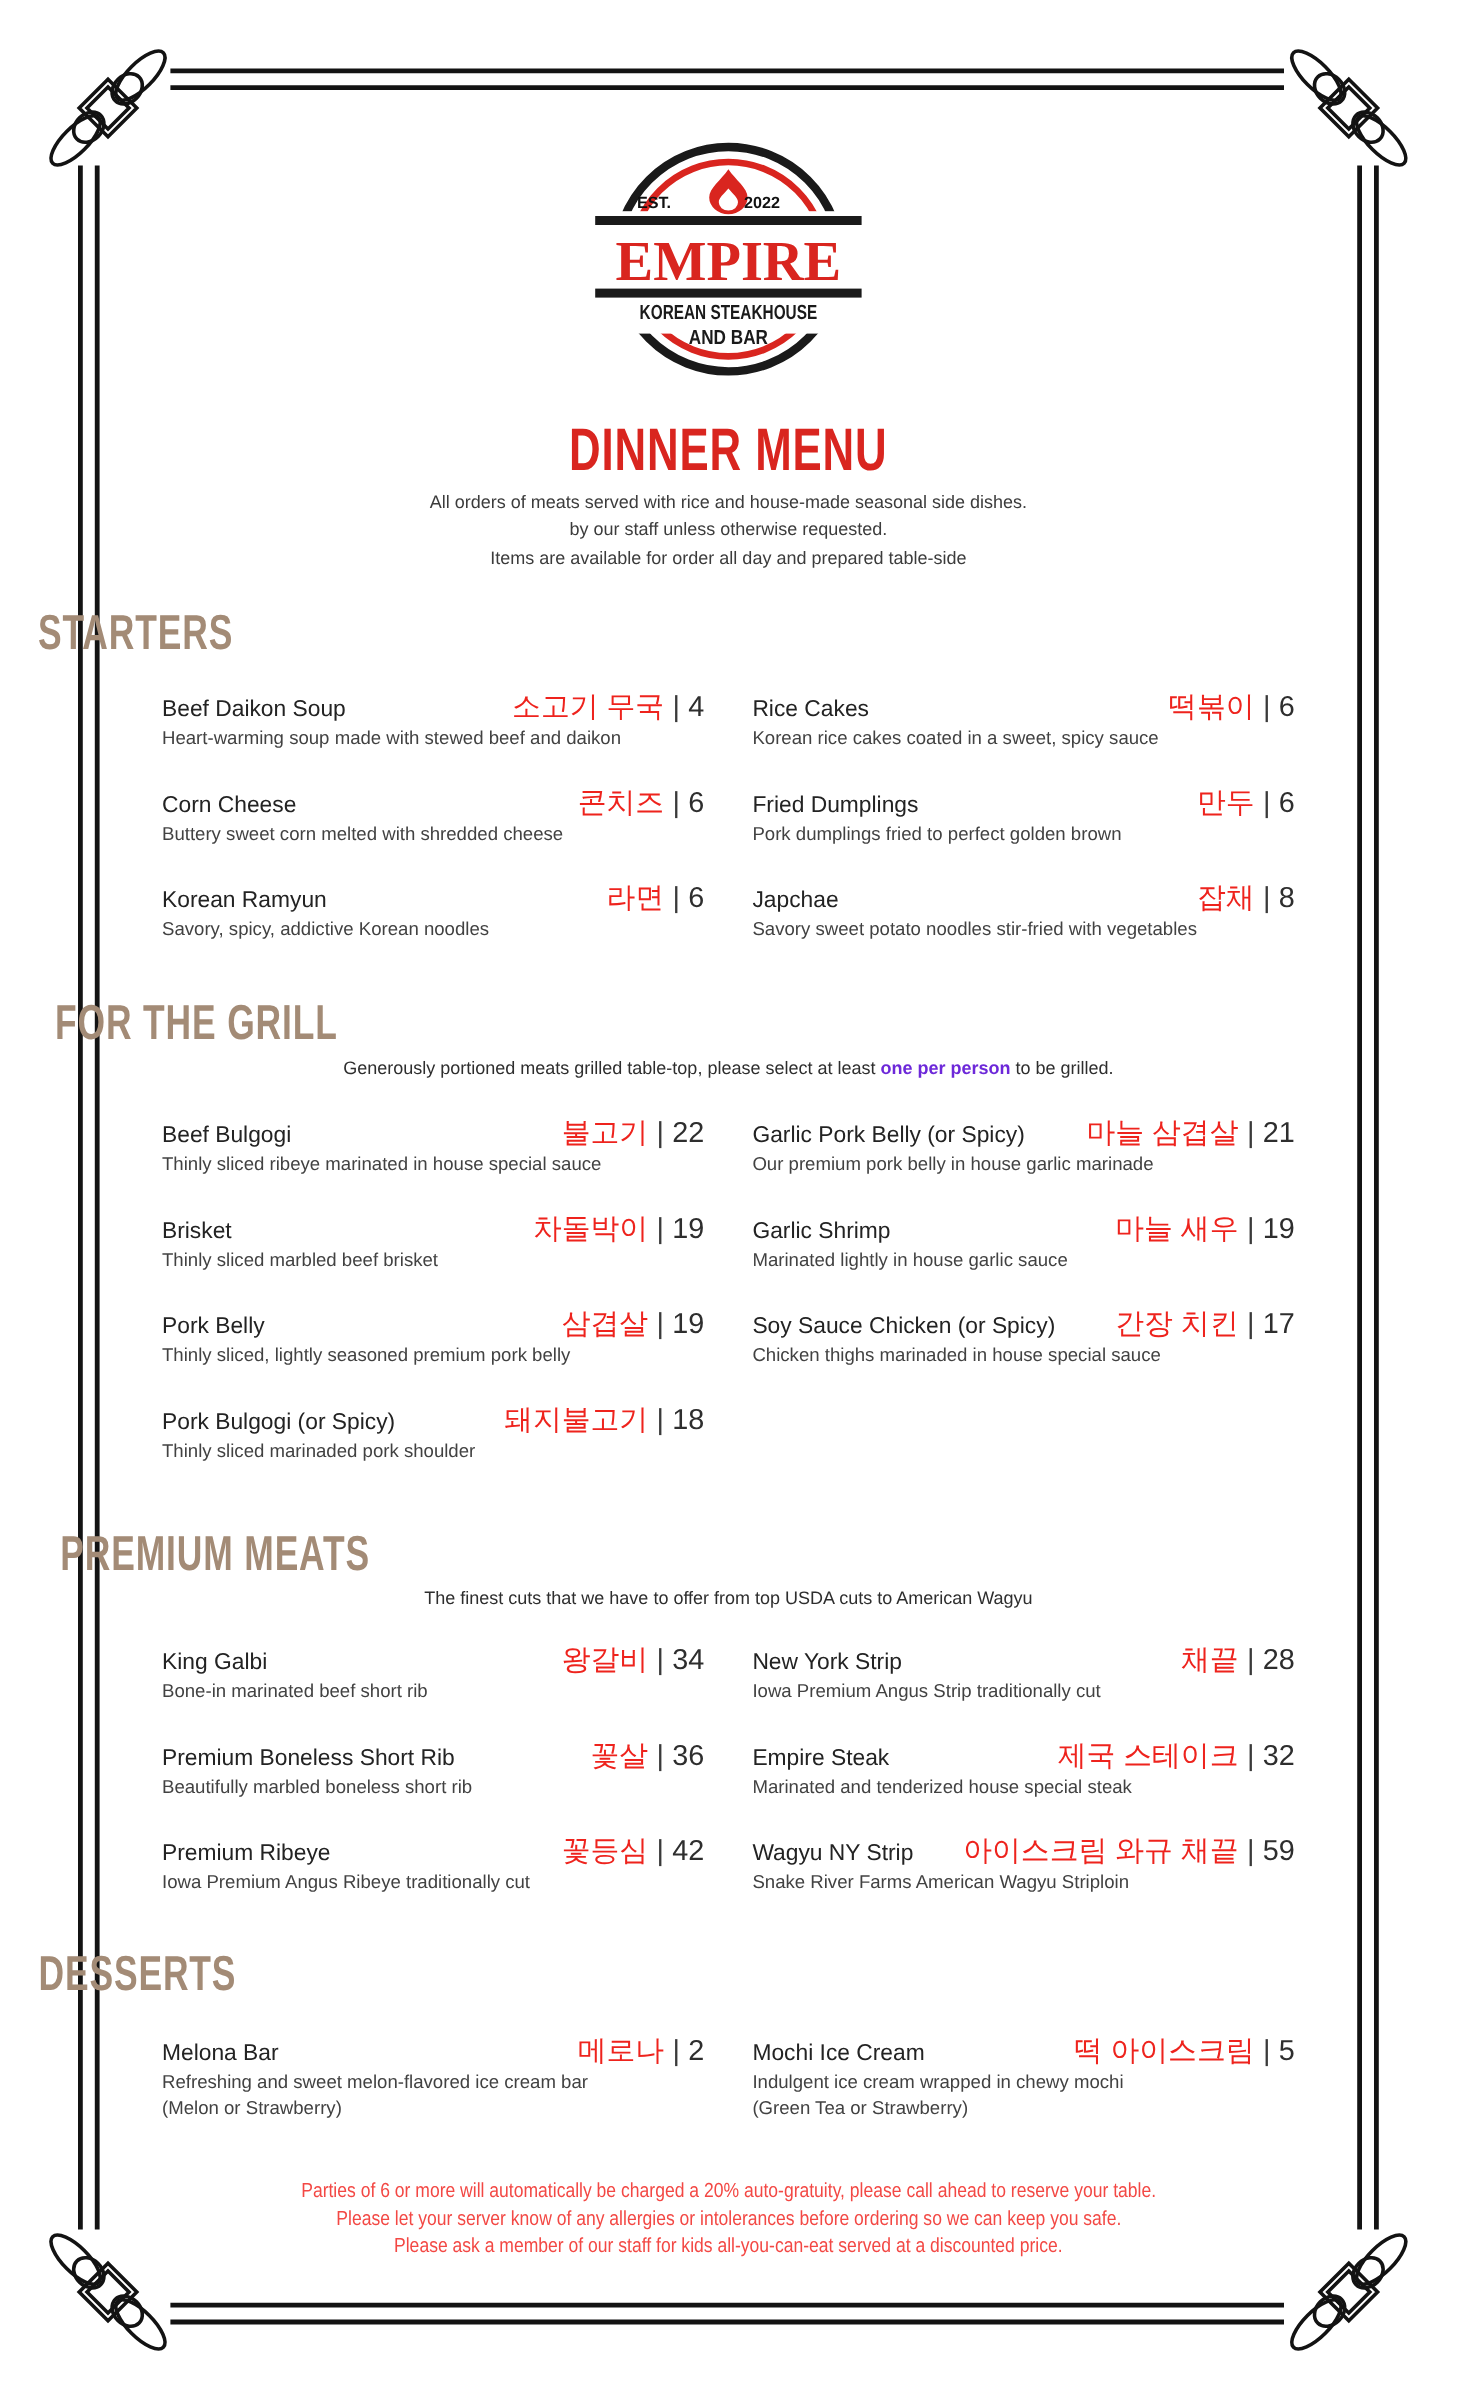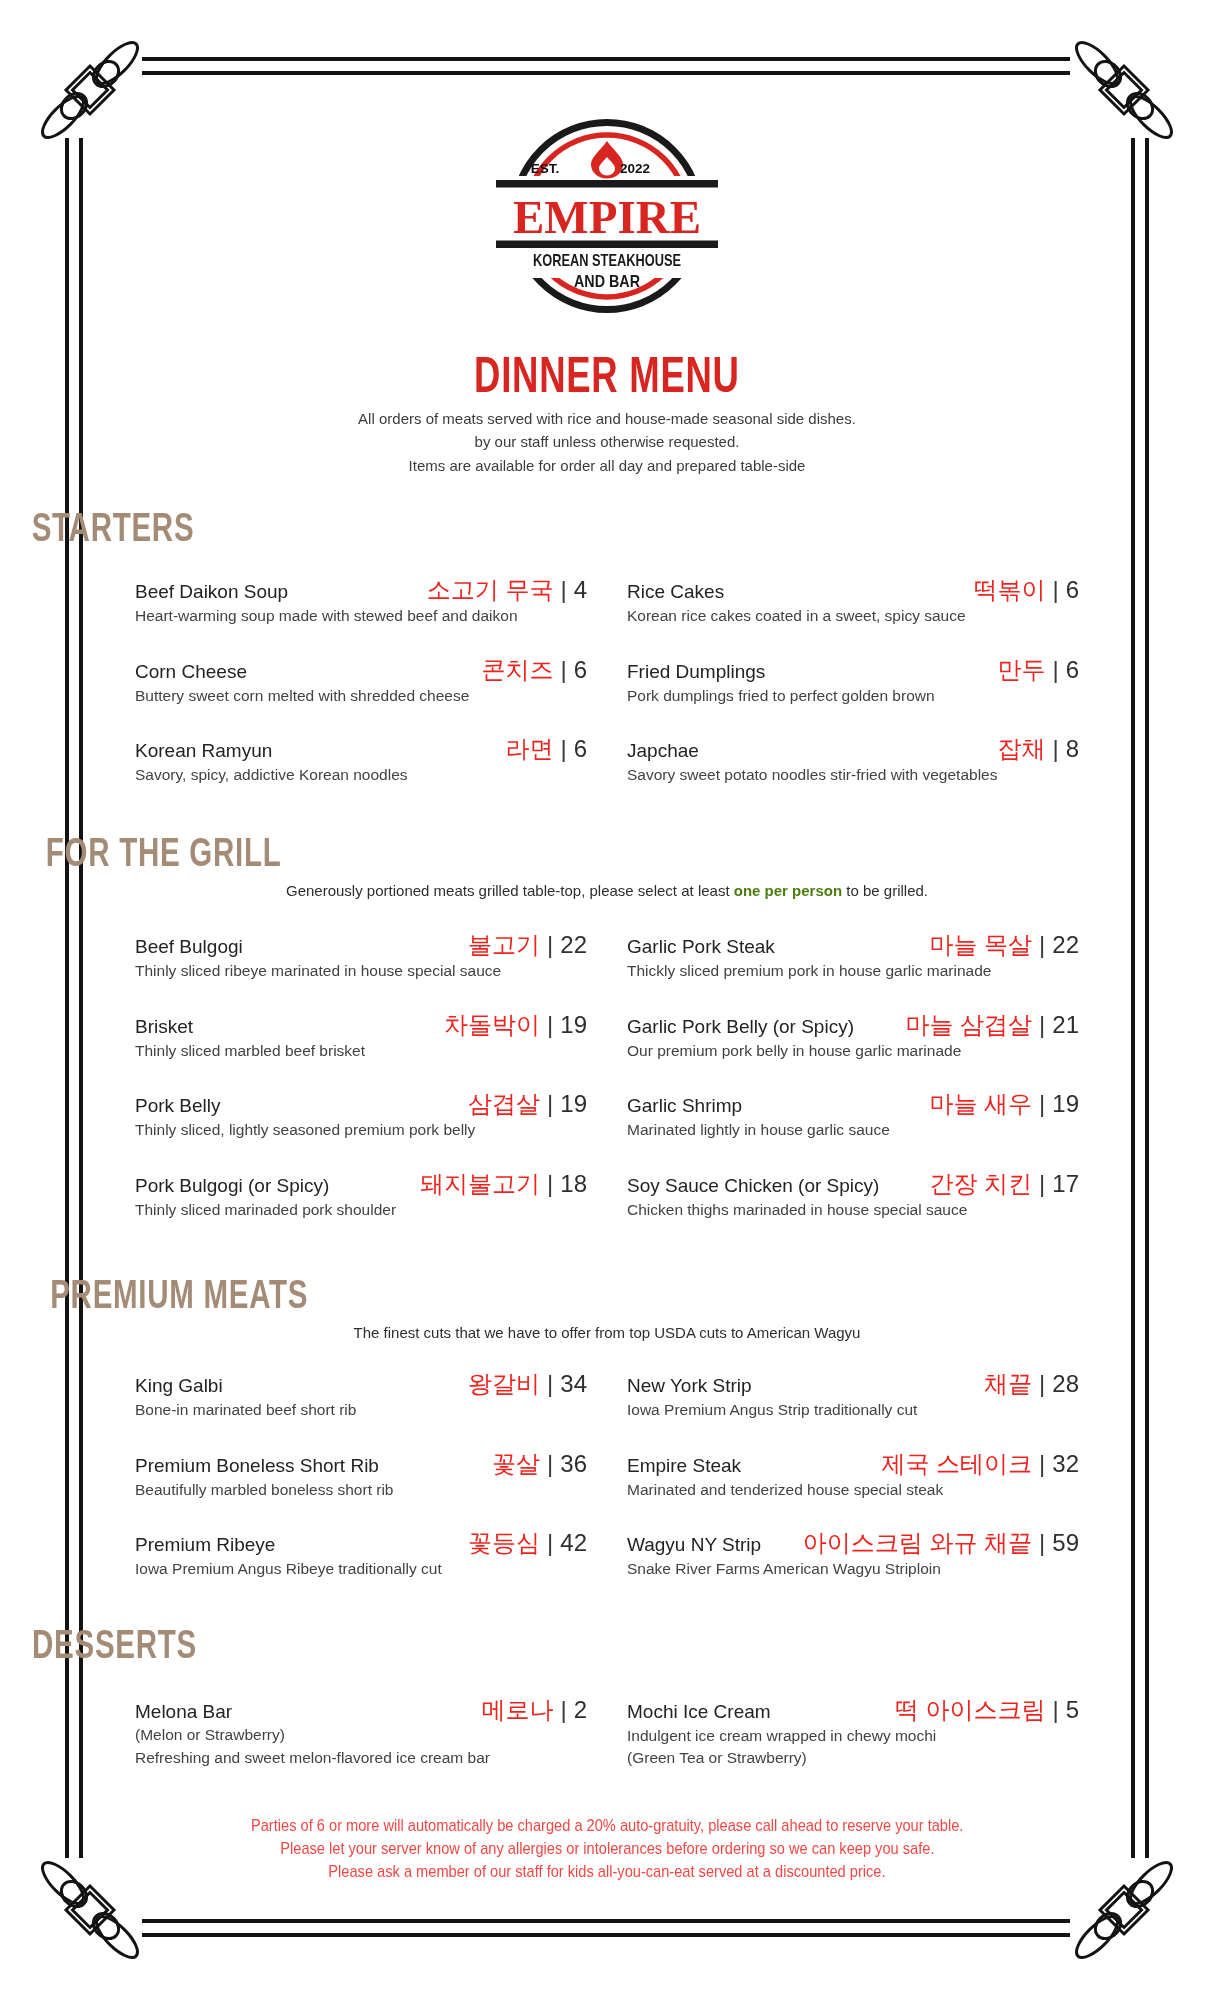--- a/index.html
+++ b/index.html
@@ -7,21 +7,21 @@
         font-family:"Liberation Sans", sans-serif;color:#222;}
   .frame{position:absolute;left:0;top:0;width:1214px;height:2000px;pointer-events:none;}
   .logo-wrap{position:absolute;top:116px;left:50%;margin-left:-115px;width:230px;height:204px;}
   .section{position:absolute;left:0;width:100%;}
   .menu-title{margin:0;font-size:50px;line-height:50px;font-weight:bold;color:#d9251f;text-align:center;}
   .menu-title span{display:inline-block;transform:scale(0.73,1);transform-origin:center;letter-spacing:1px;}
   .menu-desc{margin-top:7px;font-size:15px;line-height:23.3px;color:#3c3c3c;text-align:center;}
   .section-title{margin:0;font-size:41px;line-height:44px;font-weight:bold;color:#a38b76;}
   .section-title span{display:inline-block;transform:scale(0.72,1);transform-origin:center;letter-spacing:1px;}
   .intro{margin-top:6px;font-size:15px;line-height:22px;color:#2e2e2e;text-align:center;}
-  .intro b{color:#4d7c0f;}
+  .intro b{color:#6d28d9;}
   .cols{width:944px;margin:0 auto;display:flex;gap:40px;}
   .col{width:452px;}
   .item{height:79.5px;}
   .item.tall{height:auto;}
   .row{display:flex;justify-content:space-between;align-items:baseline;line-height:24px;}
   .nm{font-size:19px;color:#232323;}
   .pr{white-space:nowrap;font-size:24px;}
   .kr{color:#ee231d;}
   .sp{color:#3a3a3a;margin:0 7px;}
   .val{color:#2e2e2e;}
@@ -173,27 +173,20 @@
           <div class="row">
               <span class="nm">Pork Bulgogi (or Spicy)</span>
             <span class="pr"><span class="kr">돼지불고기</span><span class="sp">|</span><span class="val">18</span></span>
             </div>
           <div class="ds">Thinly sliced marinaded pork shoulder</div>
         </div>
       </div>
       <div class="col">
         <div class="item">
           <div class="row">
-              <span class="nm">Garlic Pork Steak</span>
-            <span class="pr"><span class="kr">마늘 목살</span><span class="sp">|</span><span class="val">22</span></span>
-            </div>
-          <div class="ds">Thickly sliced premium pork in house garlic marinade</div>
-        </div>
-        <div class="item">
-          <div class="row">
               <span class="nm">Garlic Pork Belly (or Spicy)</span>
             <span class="pr"><span class="kr">마늘 삼겹살</span><span class="sp">|</span><span class="val">21</span></span>
             </div>
           <div class="ds">Our premium pork belly in house garlic marinade</div>
         </div>
         <div class="item">
           <div class="row">
               <span class="nm">Garlic Shrimp</span>
             <span class="pr"><span class="kr">마늘 새우</span><span class="sp">|</span><span class="val">19</span></span>
             </div>
@@ -265,22 +258,22 @@
 
   <div class="section" style="top:1622px;">
     <h2 class="section-title"><span>DESSERTS</span></h2>
     <div class="cols" style="margin-top:32px;">
       <div class="col">
         <div class="item tall">
           <div class="row">
               <span class="nm">Melona Bar</span>
             <span class="pr"><span class="kr">메로나</span><span class="sp">|</span><span class="val">2</span></span>
             </div>
+          <div class="ds">Refreshing and sweet melon-flavored ice cream bar</div>
           <div class="ds" style="margin-top:0;">(Melon or Strawberry)</div>
-          <div class="ds">Refreshing and sweet melon-flavored ice cream bar</div>
         </div>
       </div>
       <div class="col">
         <div class="item tall">
           <div class="row">
               <span class="nm">Mochi Ice Cream</span>
             <span class="pr"><span class="kr">떡 아이스크림</span><span class="sp">|</span><span class="val">5</span></span>
             </div>
           <div class="ds">Indulgent ice cream wrapped in chewy mochi</div>
           <div class="ds" style="margin-top:0;">(Green Tea or Strawberry)</div>

